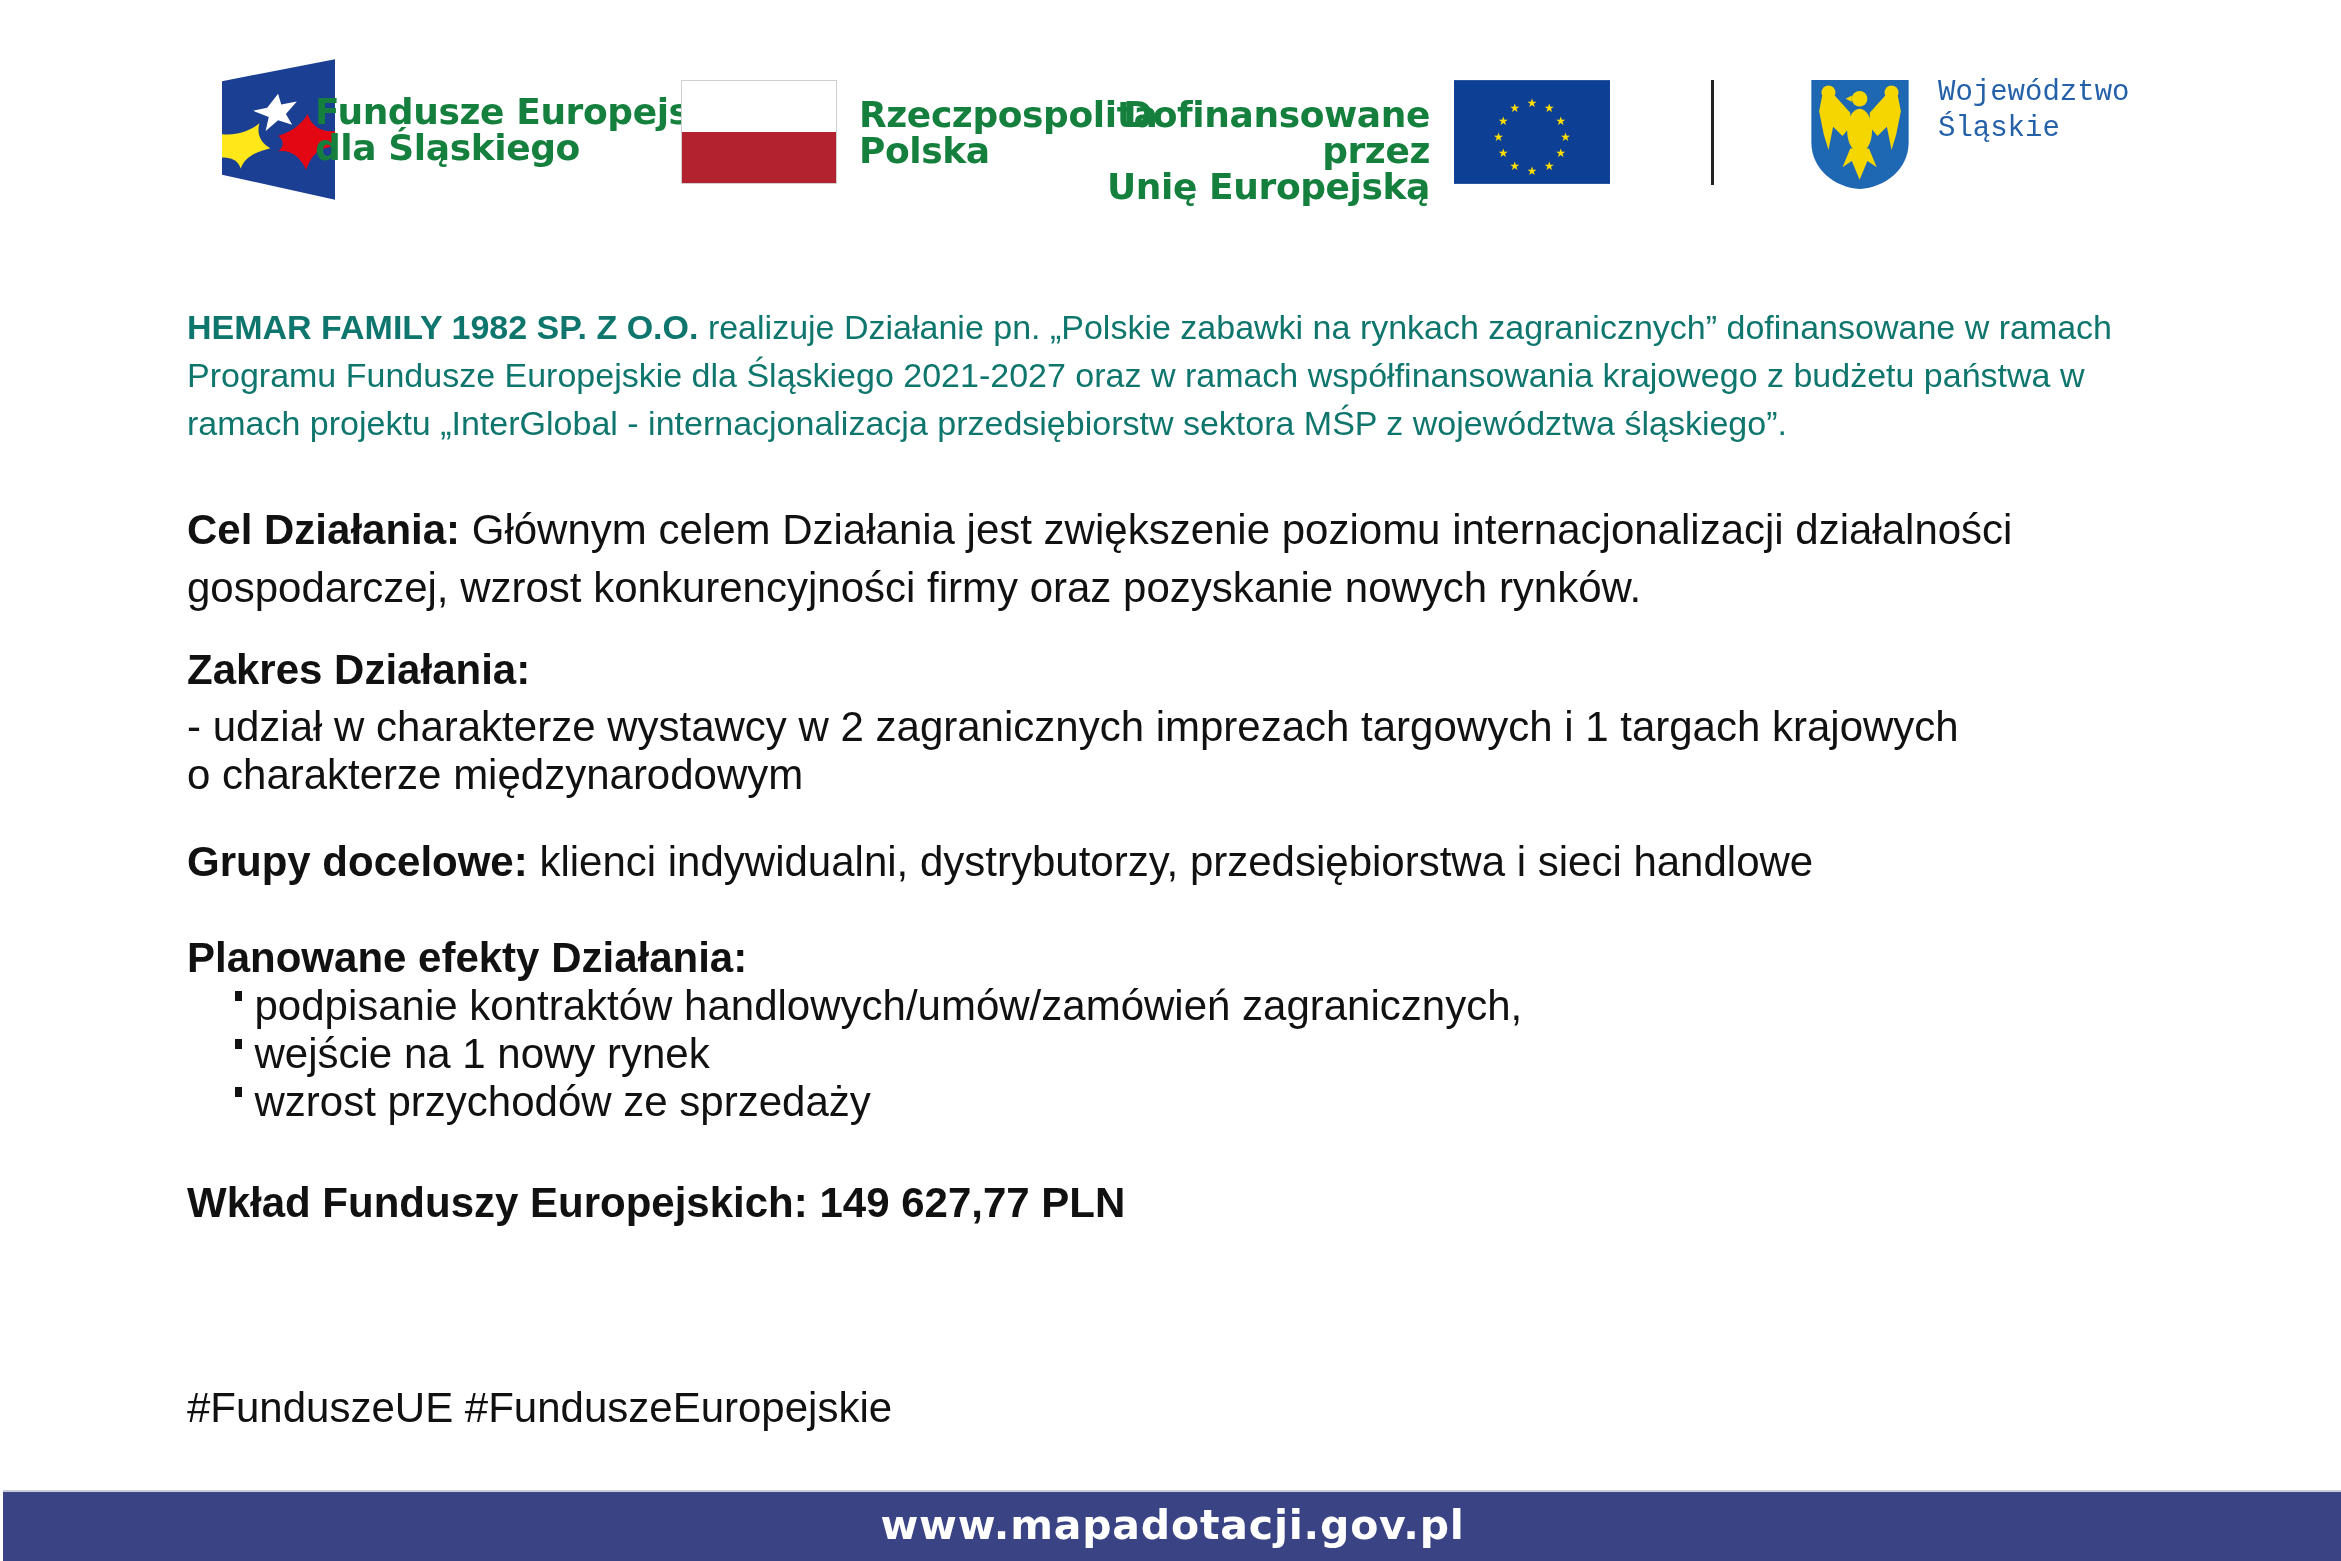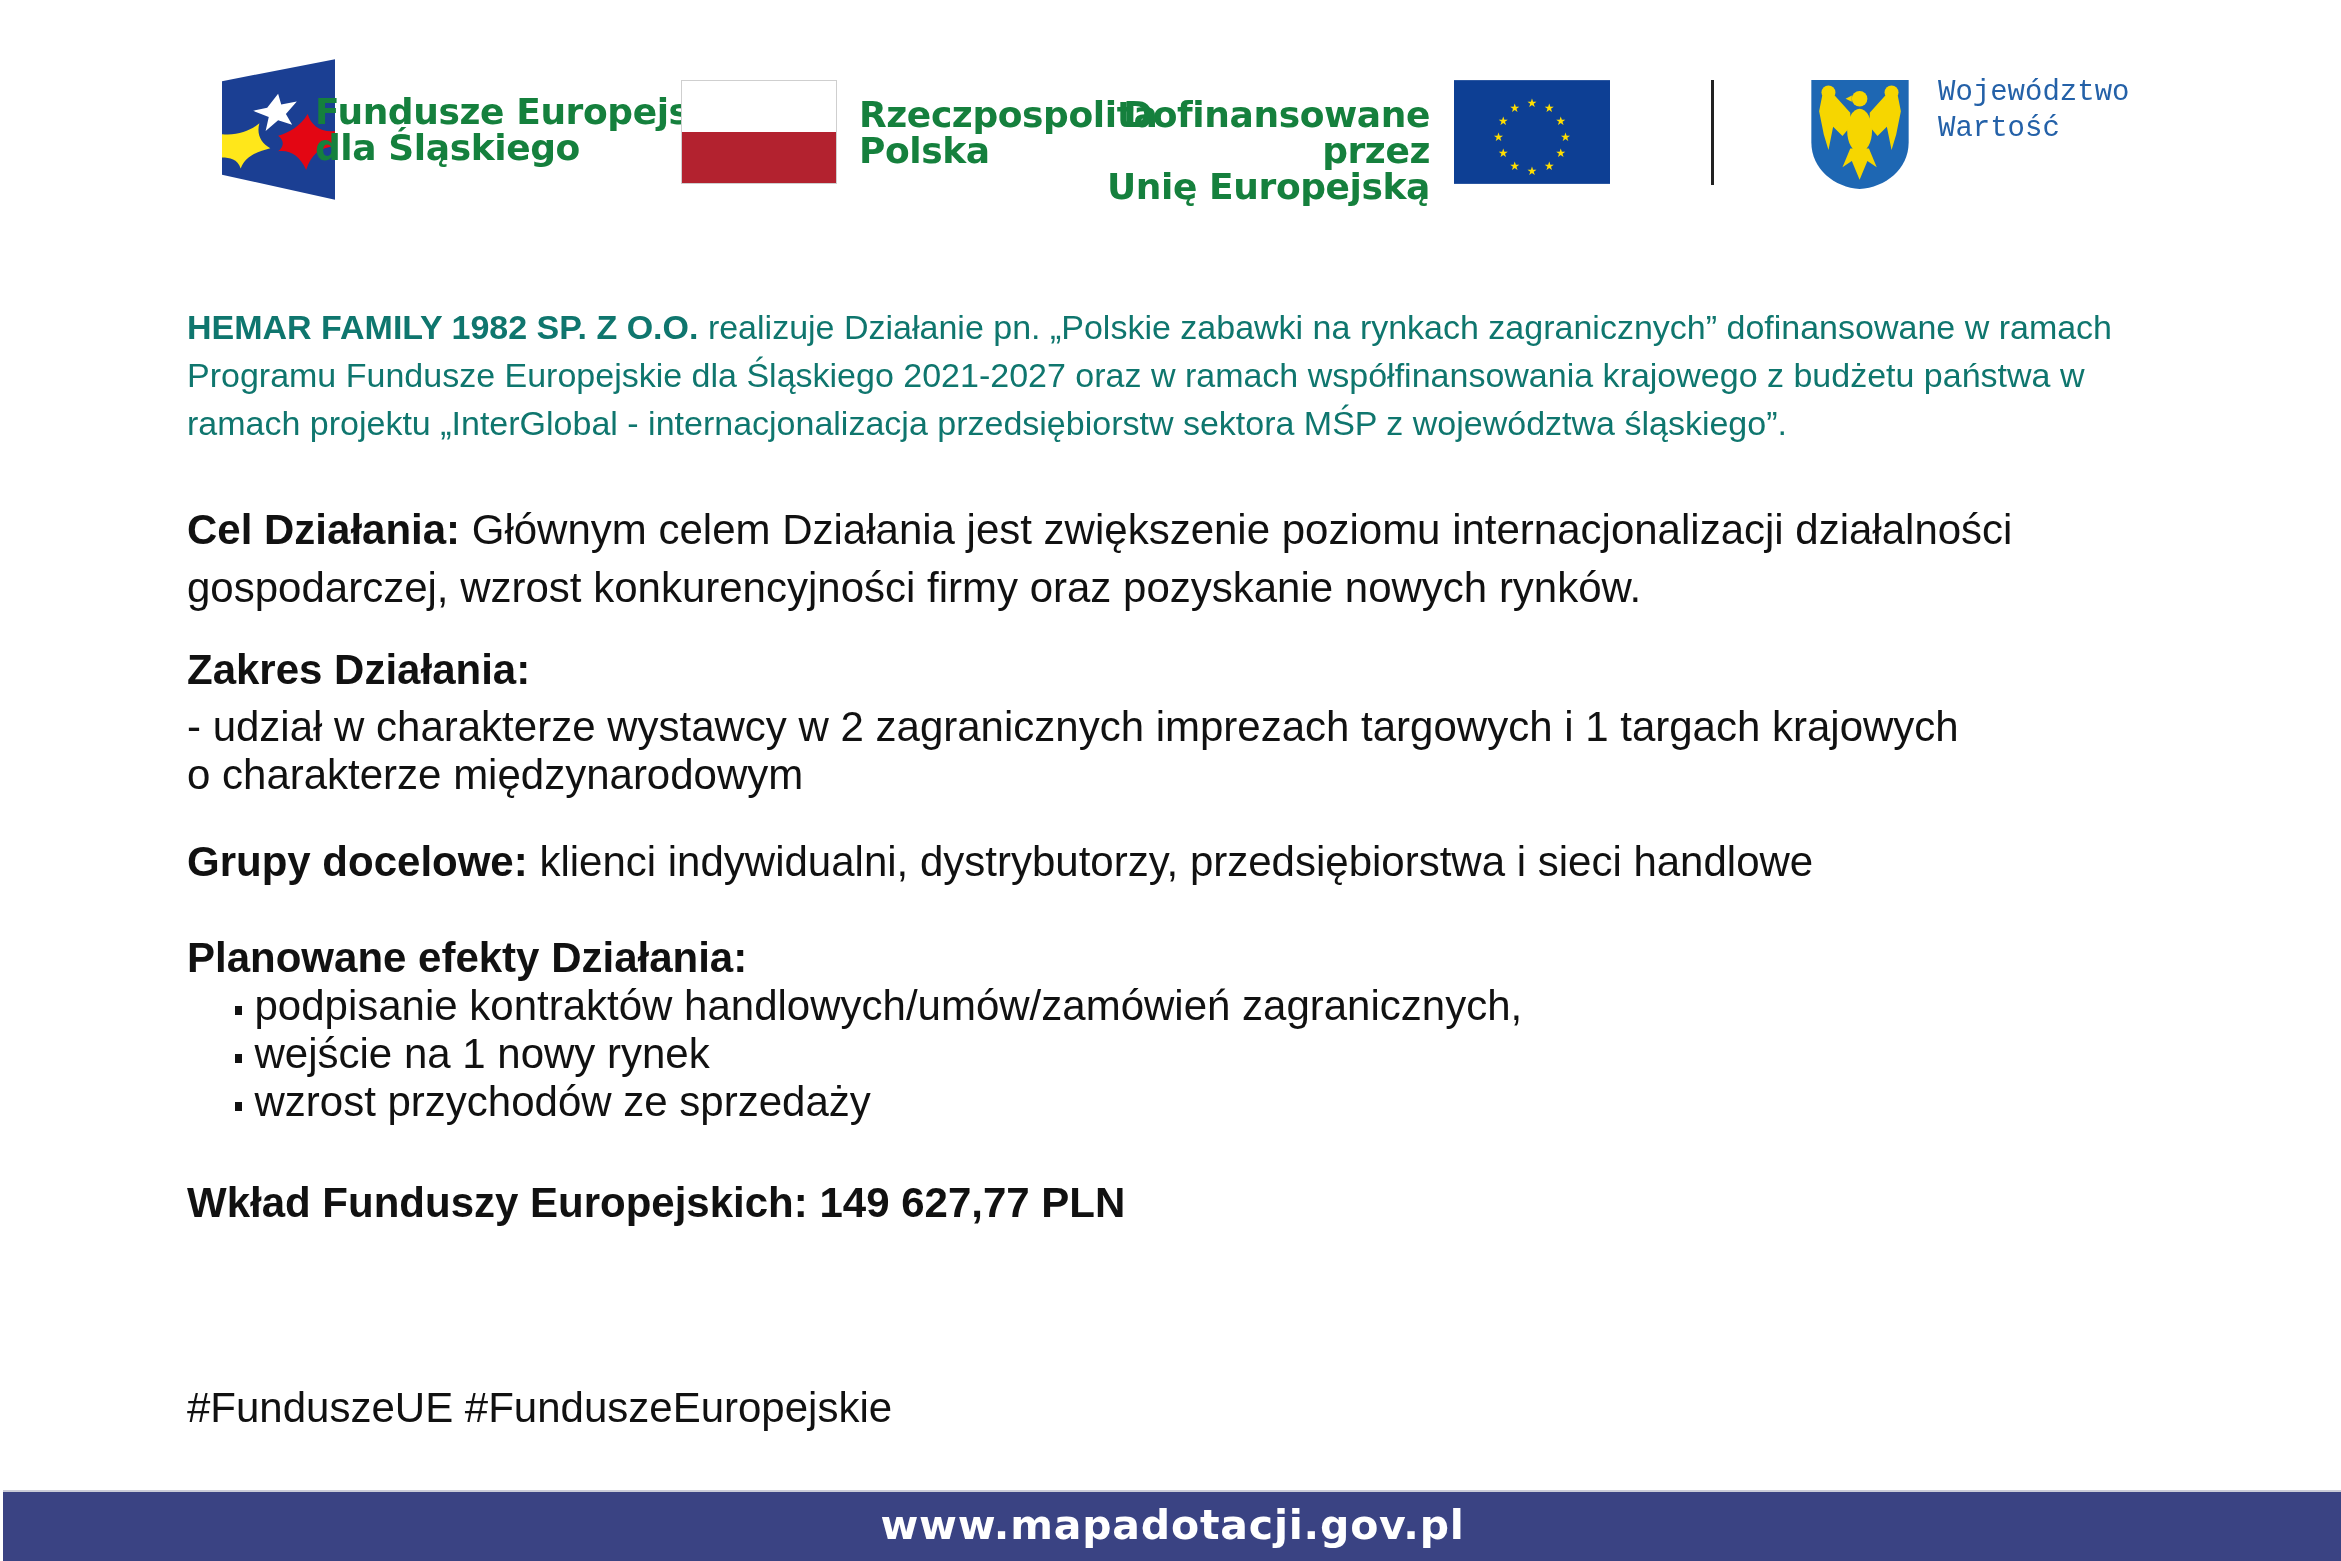--- a/index.html
+++ b/index.html
@@ -7,21 +7,21 @@
          font-family:"Liberation Sans", "DejaVu Sans", sans-serif; color:#111; }
   .abs { position:absolute; }
   
   .logo-text { font-family:"DejaVu Sans", sans-serif; font-size:36px; line-height:36px; color:#15803d; font-weight:bold; letter-spacing:-0.4px; }
   .ws-text { font-family:Liberation Mono, monospace; font-size:29px; line-height:36px; color:#2461a8; }
   
   .doc { position:absolute; left:187px; top:303px; width:1983px; font-size:34px; line-height:48px; color:#0f766e; font-family:"Liberation Sans", sans-serif; }
   .doc p { margin:0; }
   .doc b { font-weight:bold; }
   .sec { position:absolute; left:187px; width:1983px; font-size:42px; line-height:48px; color:#111; font-family:"Liberation Sans", sans-serif; }
-  .bullet-row { display:flex; align-items:center; }
+  .bullet-row { display:flex; align-items:flex-start; }
   .bullet { width:7px; height:9.4px; background:#111; margin:9.4px 12.5px 0 48px; flex:none; }
   .footer { position:absolute; left:3.1px; right:0; top:1490px; height:72px; background:#3a4383; border-top:2.3px solid #c9cbd8; }
   .footer-url { position:absolute; left:0; right:0; top:9.4px; text-align:center; color:#fff; font-weight:bold; font-size:41px; letter-spacing:0.8px; font-family:"DejaVu Sans", sans-serif; }
 </style>
 </head>
 <body>
 
 <div>
 
   <svg class="abs" style="left:222px;top:59px" width="113" height="141" viewBox="0 0 145 180">
@@ -76,21 +76,21 @@
       <path d="M14,20 L30,20 L50,42 L50,60 L40,72 L28,60 L22,90 L16,70 L10,40 Z"></path>
       <path d="M111,20 L95,20 L75,42 L75,60 L85,72 L97,60 L103,90 L109,70 L115,40 Z"></path>
       <ellipse cx="62" cy="65" rx="16" ry="28"></ellipse>
       <circle cx="62" cy="24" r="10"></circle>
       <path d="M52,28 L44,24 L52,20 Z"></path>
       <path d="M50,88 L40,112 L52,104 L62,128 L72,104 L84,112 L74,88 Z"></path>
     </g>
   </svg>
   <div class="abs ws-text" style="left:1938px;top:75px">
     <div>Województwo</div>
-    <div>Wartość</div>
+    <div>Śląskie</div>
   </div>
 </div>
 
 <div class="doc">
   <p><b>HEMAR FAMILY 1982 SP. Z O.O.</b><span> realizuje Działanie pn. „Polskie zabawki na rynkach zagranicznych” dofinansowane w ramach Programu Fundusze Europejskie dla Śląskiego 2021-2027 oraz w ramach współfinansowania krajowego z budżetu państwa w ramach projektu „InterGlobal - internacjonalizacja przedsiębiorstw sektora MŚP z województwa śląskiego”.</span></p>
 </div>
 
 <div class="sec" style="top:501px;line-height:58px">
   <b>Cel Działania:</b><span> Głównym celem Działania jest zwiększenie poziomu internacjonalizacji działalności gospodarczej, wzrost konkurencyjności firmy oraz pozyskanie nowych rynków.</span>
 </div>

